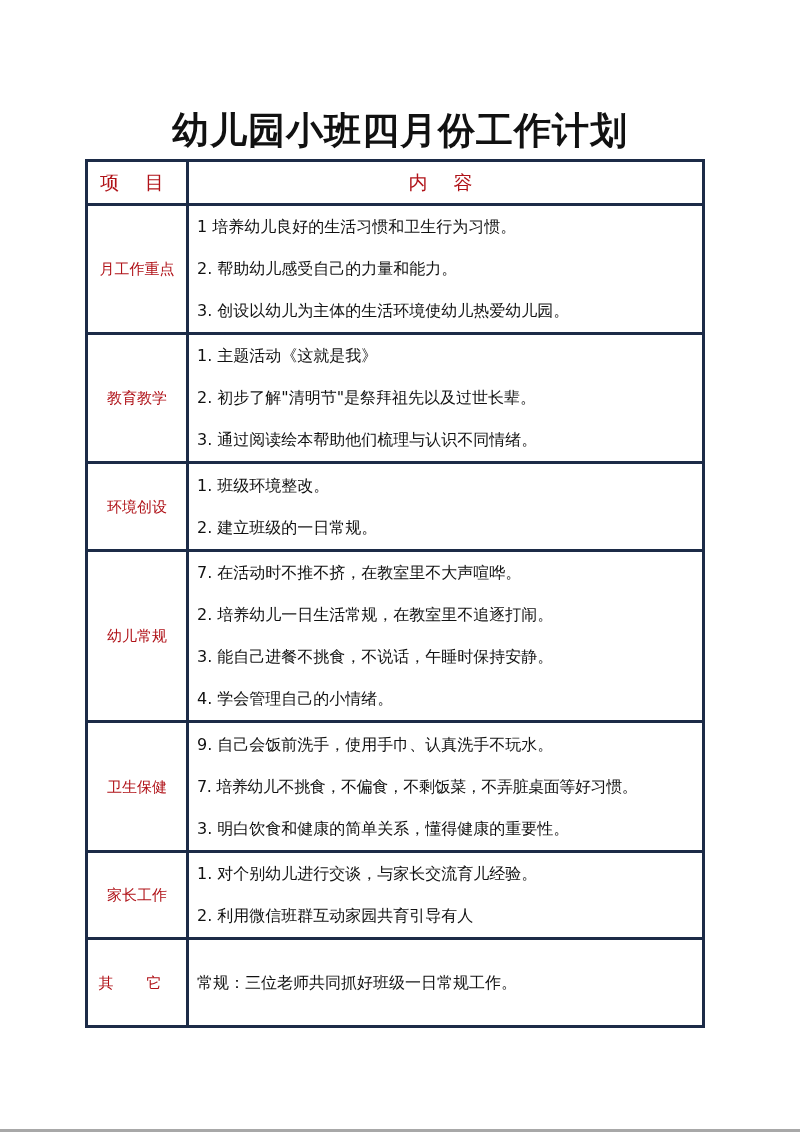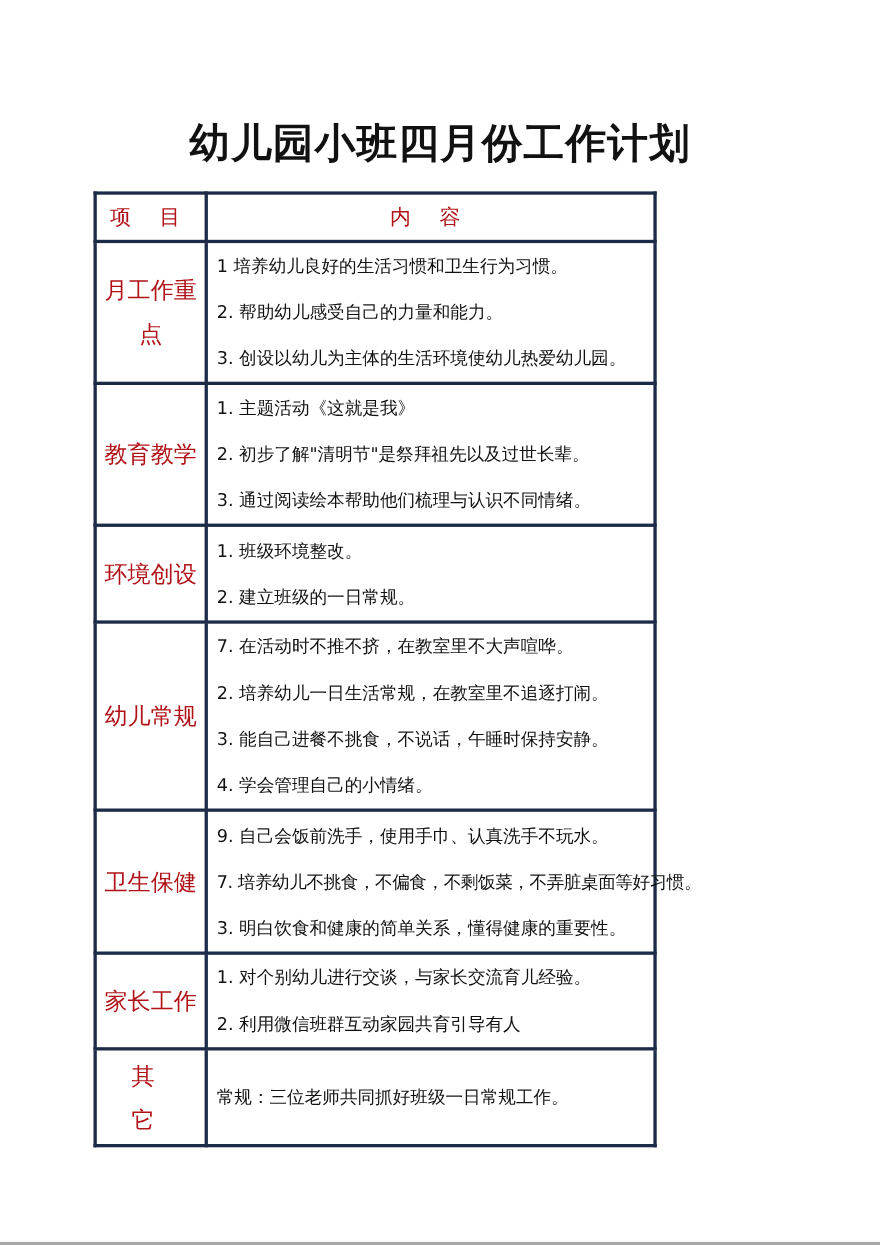--- a/index.html
+++ b/index.html
@@ -5,30 +5,30 @@
   html, body { margin: 0; padding: 0; }
   body {
     width: 800px; height: 1132px; background: #ffffff; position: relative; overflow: hidden;
     font-family: "DejaVu Sans", "Liberation Sans", sans-serif;
   }
   .title {
     position: absolute; left: 0; top: 106px; width: 800px; text-align: center;
     font-size: 37px; font-weight: bold; color: #111111; letter-spacing: 1px;
   }
   .plan-table {
-    position: absolute; left: 85px; top: 174px; width: 512px;
+    position: absolute; left: 85px; top: 159px; width: 620px;
     border-collapse: collapse; table-layout: fixed;
   }
   .plan-table td, .plan-table th {
     border: 3px solid #1c2b47; padding: 0; vertical-align: middle;
   }
   .col-item { width: 101px; }
   .hdr th { height: 41px; color: #b01218; font-weight: normal; font-size: 19px; text-align: center; letter-spacing: 10px; }
   .cat {
-    color: #b01218; font-size: 21px; text-align: center; line-height: 40px; padding: 0 4px !important; margin-top: 37px;
+    color: #b01218; font-size: 15px; text-align: center; line-height: 40px; padding: 0 4px !important; margin-top: 37px;
   }
   .cat.spaced { letter-spacing: 14px; }
   .content { padding: 0 8px !important; margin-top: 32px; }
   .line { font-size: 16px; color: #111111; line-height: 42px; white-space: nowrap; }
   .bottom-rule {
     position: absolute; left: 0; bottom: 0; width: 800px; height: 3px; background: #a8a8a8;
   }
 </style>
 </head>
 <body>

